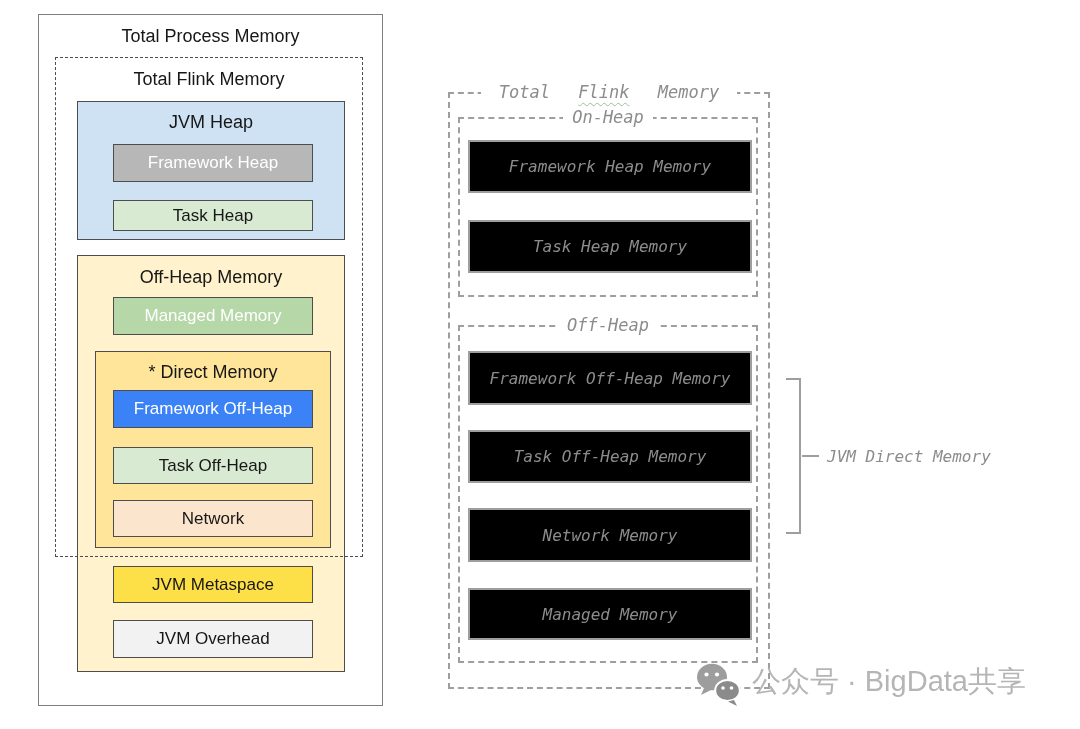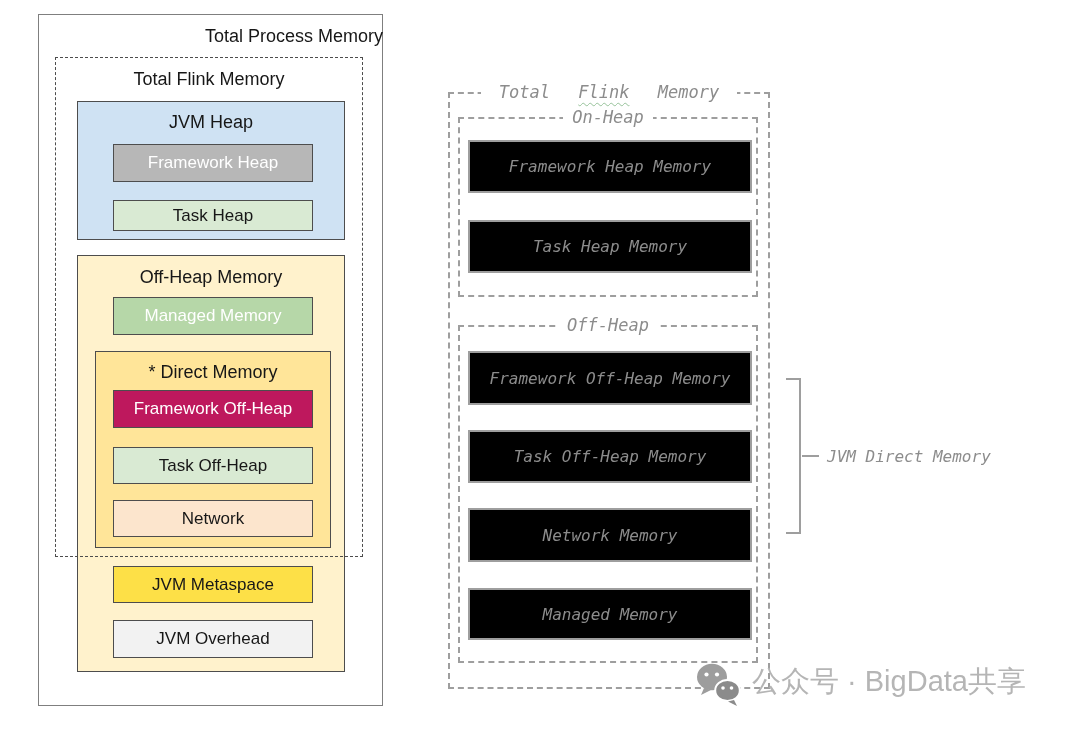--- a/index.html
+++ b/index.html
@@ -10,21 +10,21 @@
   .abs { position:absolute; box-sizing:border-box; }
 
   
   .l-title { text-align:center; font-size:18px; color:#171717; }
   .l-box   { border:1.5px solid #4d4d4d; display:flex; align-items:center;
              justify-content:center; font-size:17px; color:#171717; }
   .white-text { color:#ffffff; }
 
   #process-box   { left:38px;  top:14px;  width:345px; height:692px;
                    border:1.5px solid #7f7f7f; background:#ffffff; }
-  #process-title { left:38px;  top:26px;  width:345px;text-align:right; }
+  #process-title { left:38px;  top:26px;  width:345px; }
 
   #offheap-box   { left:77px;  top:255px; width:268px; height:417px;
                    border:1.5px solid #4d4d4d; }
   #flink-dashed  { left:55px;  top:57px;  width:308px; height:500px;
                    border:1.5px dashed #4d4d4d; background:transparent; }
   #flink-title   { left:55px;  top:69px;  width:308px; }
 
   #jvm-heap       { left:77px;  top:101px; width:268px; height:139px;
                     border:1.5px solid #4d4d4d; }
   #jvm-heap-title { left:77px;  top:112px; width:268px; }
@@ -96,21 +96,21 @@
   <div class="abs" id="jvm-heap" style="background-color: rgb(207, 226, 243);"></div>
   <div class="abs l-title" id="jvm-heap-title">JVM Heap</div>
   <div class="abs l-box white-text" id="fw-heap" style="background-color: rgb(183, 183, 183);">Framework Heap</div>
   <div class="abs l-box" id="task-heap" style="background-color: rgb(217, 234, 211);">Task Heap</div>
 
   <div class="abs l-title" id="offheap-title">Off-Heap Memory</div>
   <div class="abs l-box white-text" id="managed" style="background-color: rgb(182, 215, 168);">Managed Memory</div>
 
   <div class="abs" id="direct-box" style="background-color: rgb(255, 229, 153);"></div>
   <div class="abs l-title" id="direct-title">* Direct Memory</div>
-  <div class="abs l-box white-text" id="fw-offheap" style="background-color: #be185d;">Framework Off-Heap</div>
+  <div class="abs l-box white-text" id="fw-offheap" style="background-color: #3b82f6;">Framework Off-Heap</div>
   <div class="abs l-box" id="task-offheap" style="background-color: rgb(217, 234, 211);">Task Off-Heap</div>
   <div class="abs l-box" id="network" style="background-color: rgb(252, 229, 205);">Network</div>
 
   <div class="abs l-box" id="metaspace" style="background-color: #fde047;">JVM Metaspace</div>
   <div class="abs l-box" id="overhead" style="background-color: rgb(242, 242, 242);">JVM Overhead</div>
 
   <div class="abs r-dashed" id="r-flink"></div>
   <div class="abs mono r-cap" id="r-flink-title">
     <span><span>Total </span><span class="squiggle">Flink</span><span> Memory</span></span>
   </div>

